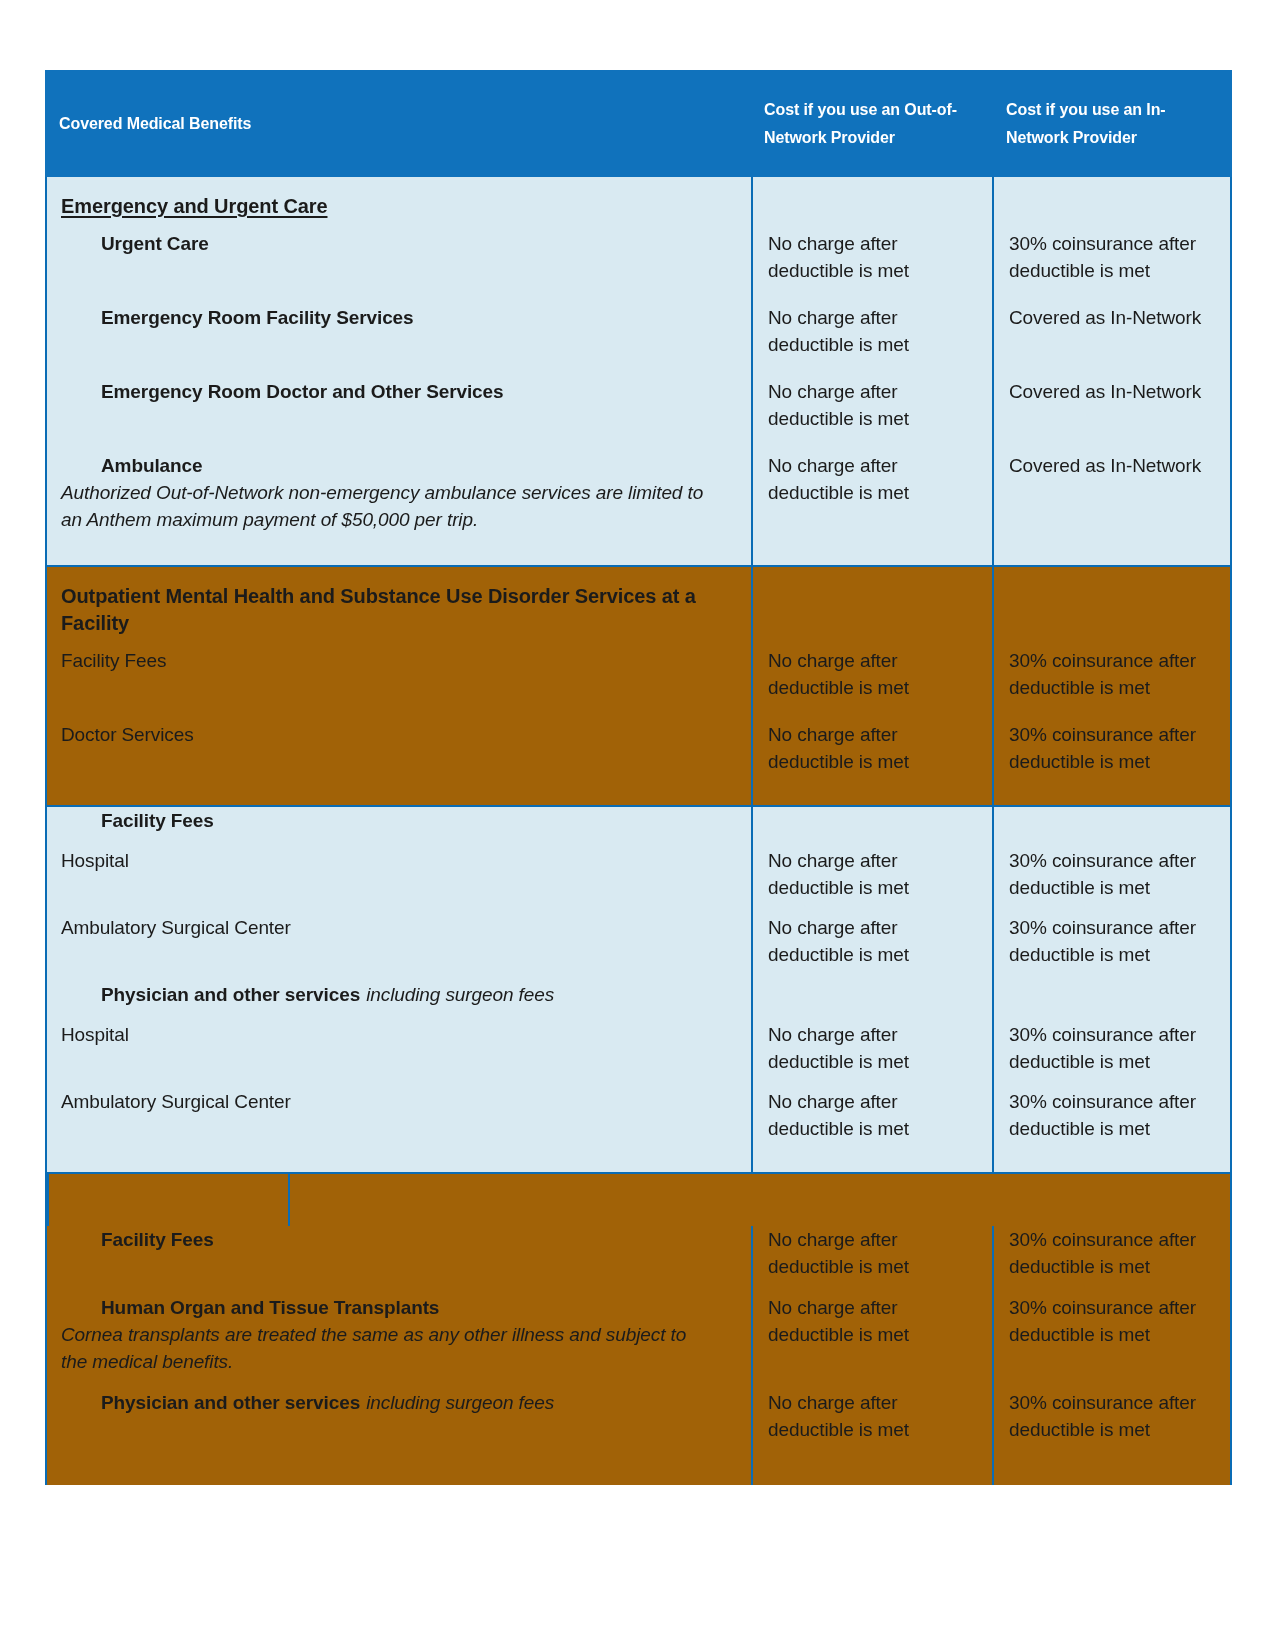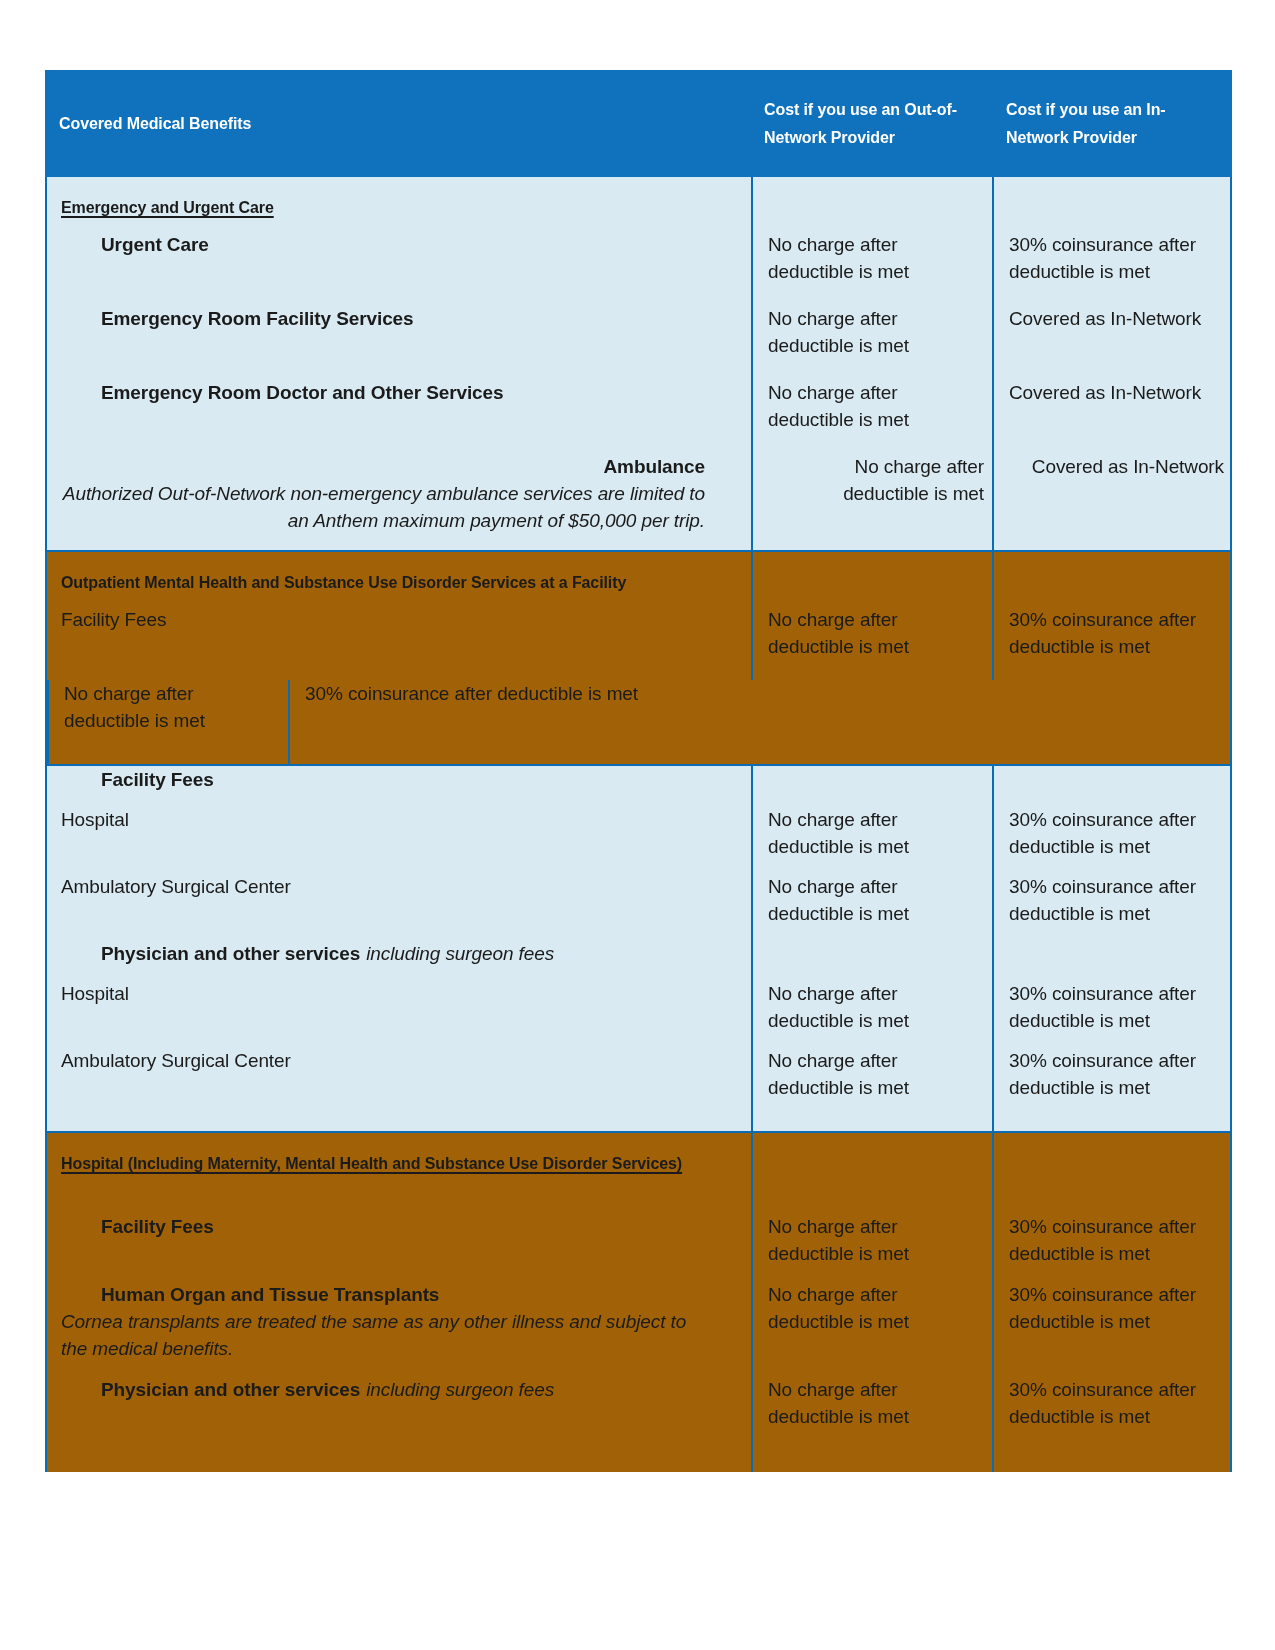--- a/index.html
+++ b/index.html
@@ -35,26 +35,26 @@
   .section.plain{background:#a16207;}
   .trow{display:flex;align-items:stretch;}
   .trow .c2,.trow .c3{border-left:2px solid #0A6CB5;}
   .cell{box-sizing:border-box;}
   
   .r-heading .cell{padding-top:16px;padding-bottom:10px;}
   .r-benefit .cell,.r-sub .cell{padding-bottom:20px;}
   .sec-2 .r-benefit .cell,.sec-2 .r-sub .cell{padding-bottom:13px;}
   .sec-3 .r-benefit .cell{padding-bottom:14px;}
   .sec-3 .r-heading .cell{padding-bottom:36px;}
-  .sec-0 .trow:last-child .cell{padding-bottom:16px;text-align:right;}
+  .sec-0 .trow:last-child .cell{padding-bottom:32px;}
   .sec-1 .trow:last-child .cell{padding-bottom:30px;}
   .sec-2 .trow:last-child .cell{padding-bottom:30px;}
   .sec-3 .trow:last-child .cell{padding-bottom:42px;}
   
-  .sec-title{font-weight:bold;font-size:16px;}
+  .sec-title{font-weight:bold;font-size:20px;}
   .sec-title.u{text-decoration:underline;text-decoration-thickness:2px;text-underline-offset:3px;}
   .label{font-weight:normal;}
   .label.b{font-weight:bold;margin-left:40px;}
   .suffix{font-style:italic;font-weight:normal;margin-left:0.32em;text-align:right;}
   .note{font-style:italic;font-weight:normal;}
   .cost{font-weight:normal;}
 </style>
 </head>
 <body>
 
@@ -124,20 +124,21 @@
           <div class="trow r-benefit">
             <div class="cell c1"><span class="label">Facility Fees</span></div>
             <div class="cell c2">
               <div class="cost">No charge after deductible is met</div>
             </div>
             <div class="cell c3">
               <div class="cost">30% coinsurance after deductible is met</div>
             </div>
           </div>
           <div class="trow r-benefit">
+            <div class="cell c1"><span class="label">Doctor Services</span></div>
             <div class="cell c2">
               <div class="cost">No charge after deductible is met</div>
             </div>
             <div class="cell c3">
               <div class="cost">30% coinsurance after deductible is met</div>
             </div>
           </div>
         </div>
         <div class="section sec-2 shaded">
           <div class="trow r-sub">
@@ -182,21 +183,20 @@
             <div class="cell c2">
               <div class="cost">No charge after deductible is met</div>
             </div>
             <div class="cell c3">
               <div class="cost">30% coinsurance after deductible is met</div>
             </div>
           </div>
         </div>
         <div class="section sec-3 plain">
           <div class="trow r-heading">
-            <div class="cell c1"><span class="sec-title u">Hospital (Including Maternity, Mental Health and Substance Use Disorder Services)</span></div>
             <div class="cell c2"></div>
             <div class="cell c3"></div>
           </div>
           <div class="trow r-benefit">
             <div class="cell c1"><span class="label b">Facility Fees</span></div>
             <div class="cell c2">
               <div class="cost">No charge after deductible is met</div>
             </div>
             <div class="cell c3">
               <div class="cost">30% coinsurance after deductible is met</div>

